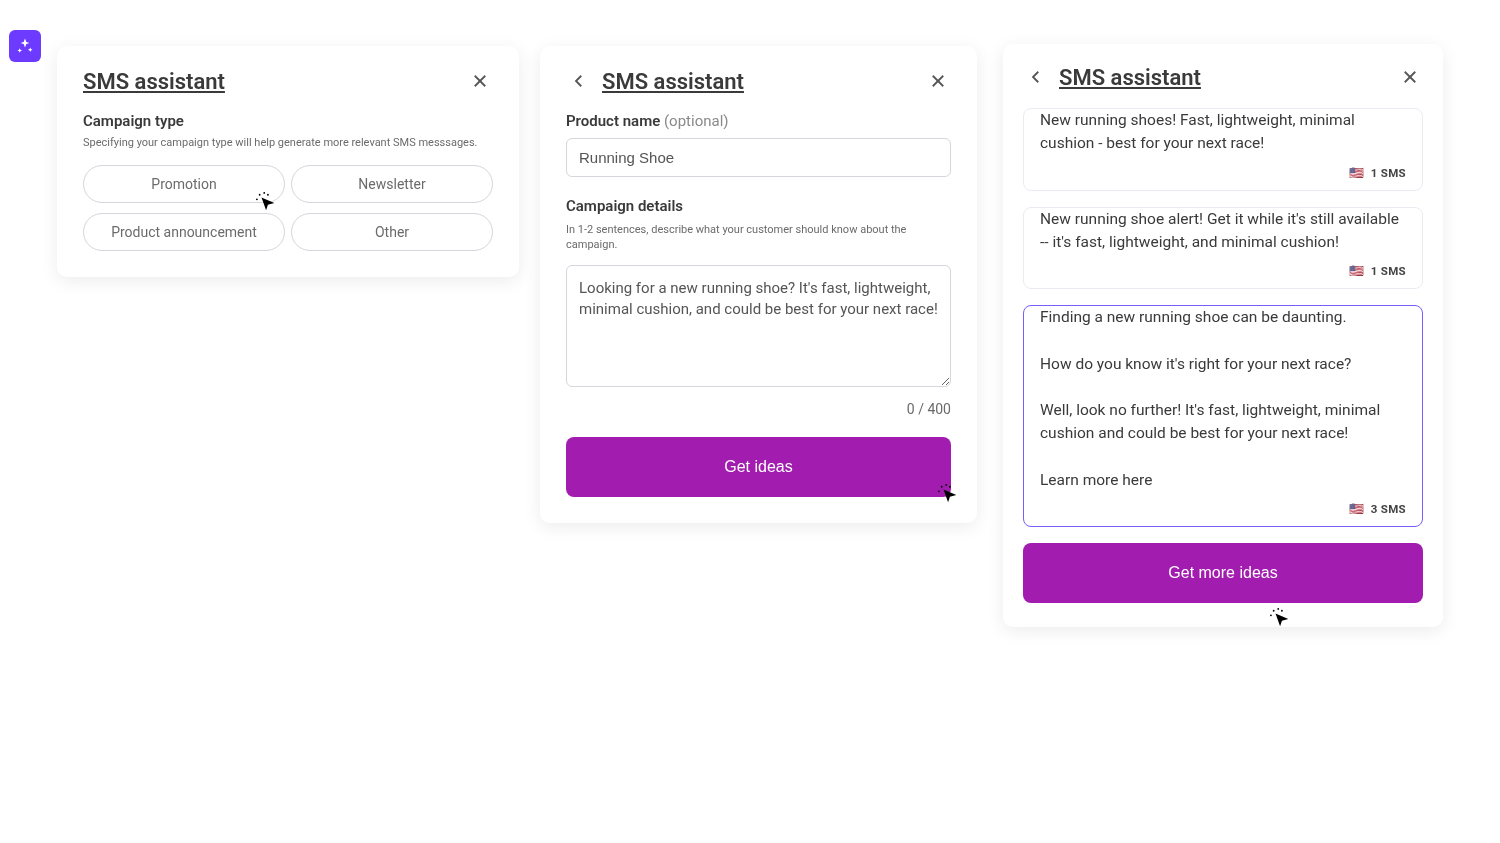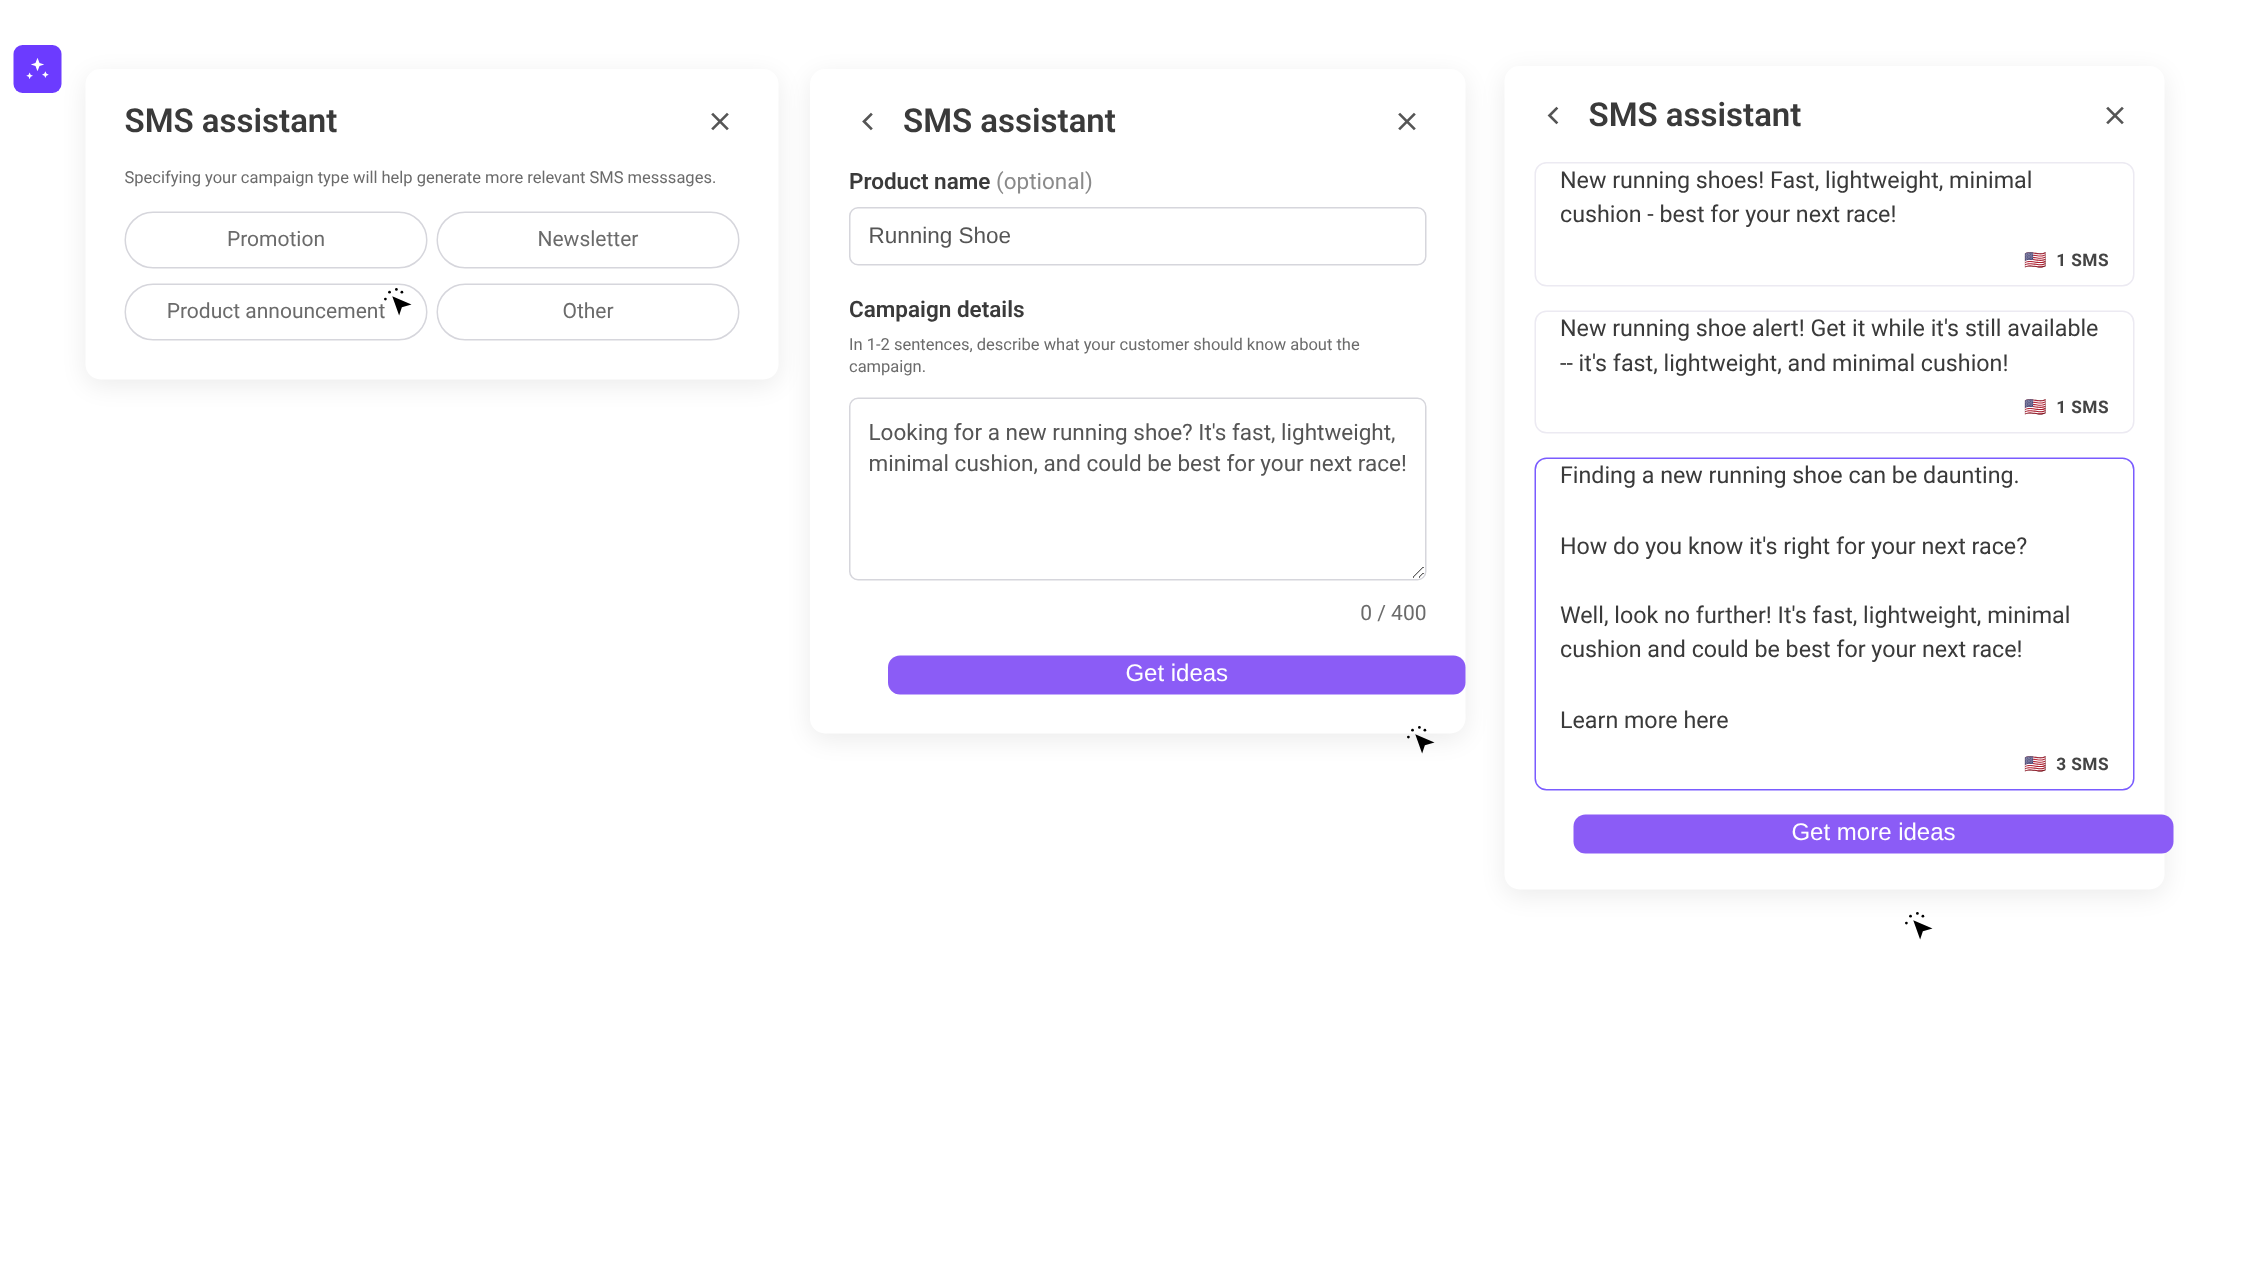--- a/index.html
+++ b/index.html
@@ -32,20 +32,21 @@
     display: flex;
     align-items: center;
     gap: 10px;
     margin-bottom: 18px;
   }
   .panel-title {
     font-size: 22px;
     font-weight: 600;
     color: #3a3a3a;
     flex: 1;
+    text-decoration: underline;
   }
   .icon-btn {
     width: 26px; height: 26px;
     display: flex; align-items: center; justify-content: center;
     cursor: pointer;
     color: #555;
   }
   .icon-btn svg { width: 18px; height: 18px; stroke: #555; stroke-width: 2.4; fill: none; }
 
   
@@ -96,29 +97,28 @@
   }
   .char-count {
     text-align: right;
     font-size: 14px;
     color: #6b6b6b;
     margin-top: 10px;
     margin-bottom: 20px;
   }
   .primary-btn {
     width: 100%;
-    background: #8b5cf6;
+    background: #a21caf;
     color: #fff;
     border: none;
     border-radius: 8px;
-    padding: 4px 0;
+    padding: 21px 0;
     font-size: 16px;
     font-weight: 500;
     cursor: pointer;
-    margin-left: 26px;
   }
 
   
   #panel3 { top: 44px; left: 1003px; width: 440px; padding: 20px 20px 24px 20px; }
   .idea-card {
     border: 1px solid #eceaf2;
     border-radius: 8px;
     padding: 0 16px 10px 16px;
     margin-bottom: 16px;
     background: #fff;
@@ -161,20 +161,21 @@
 <div class="panel" id="panel1">
   <div class="panel-header">
     <div class="panel-title">SMS assistant</div>
     <div class="icon-btn">
       <svg viewBox="0 0 24 24">
           <line x1="5" y1="5" x2="19" y2="19"></line>
           <line x1="19" y1="5" x2="5" y2="19"></line>
         </svg>
     </div>
   </div>
+  <div class="sub-heading">Campaign type</div>
   <div class="sub-desc">Specifying your campaign type will help generate more relevant SMS messsages.</div>
   <div class="pill-grid">
     <div class="pill">Promotion</div>
     <div class="pill">Newsletter</div>
     <div class="pill">Product announcement</div>
     <div class="pill">Other</div>
   </div>
 </div>
 
 <div class="panel" id="panel2">

